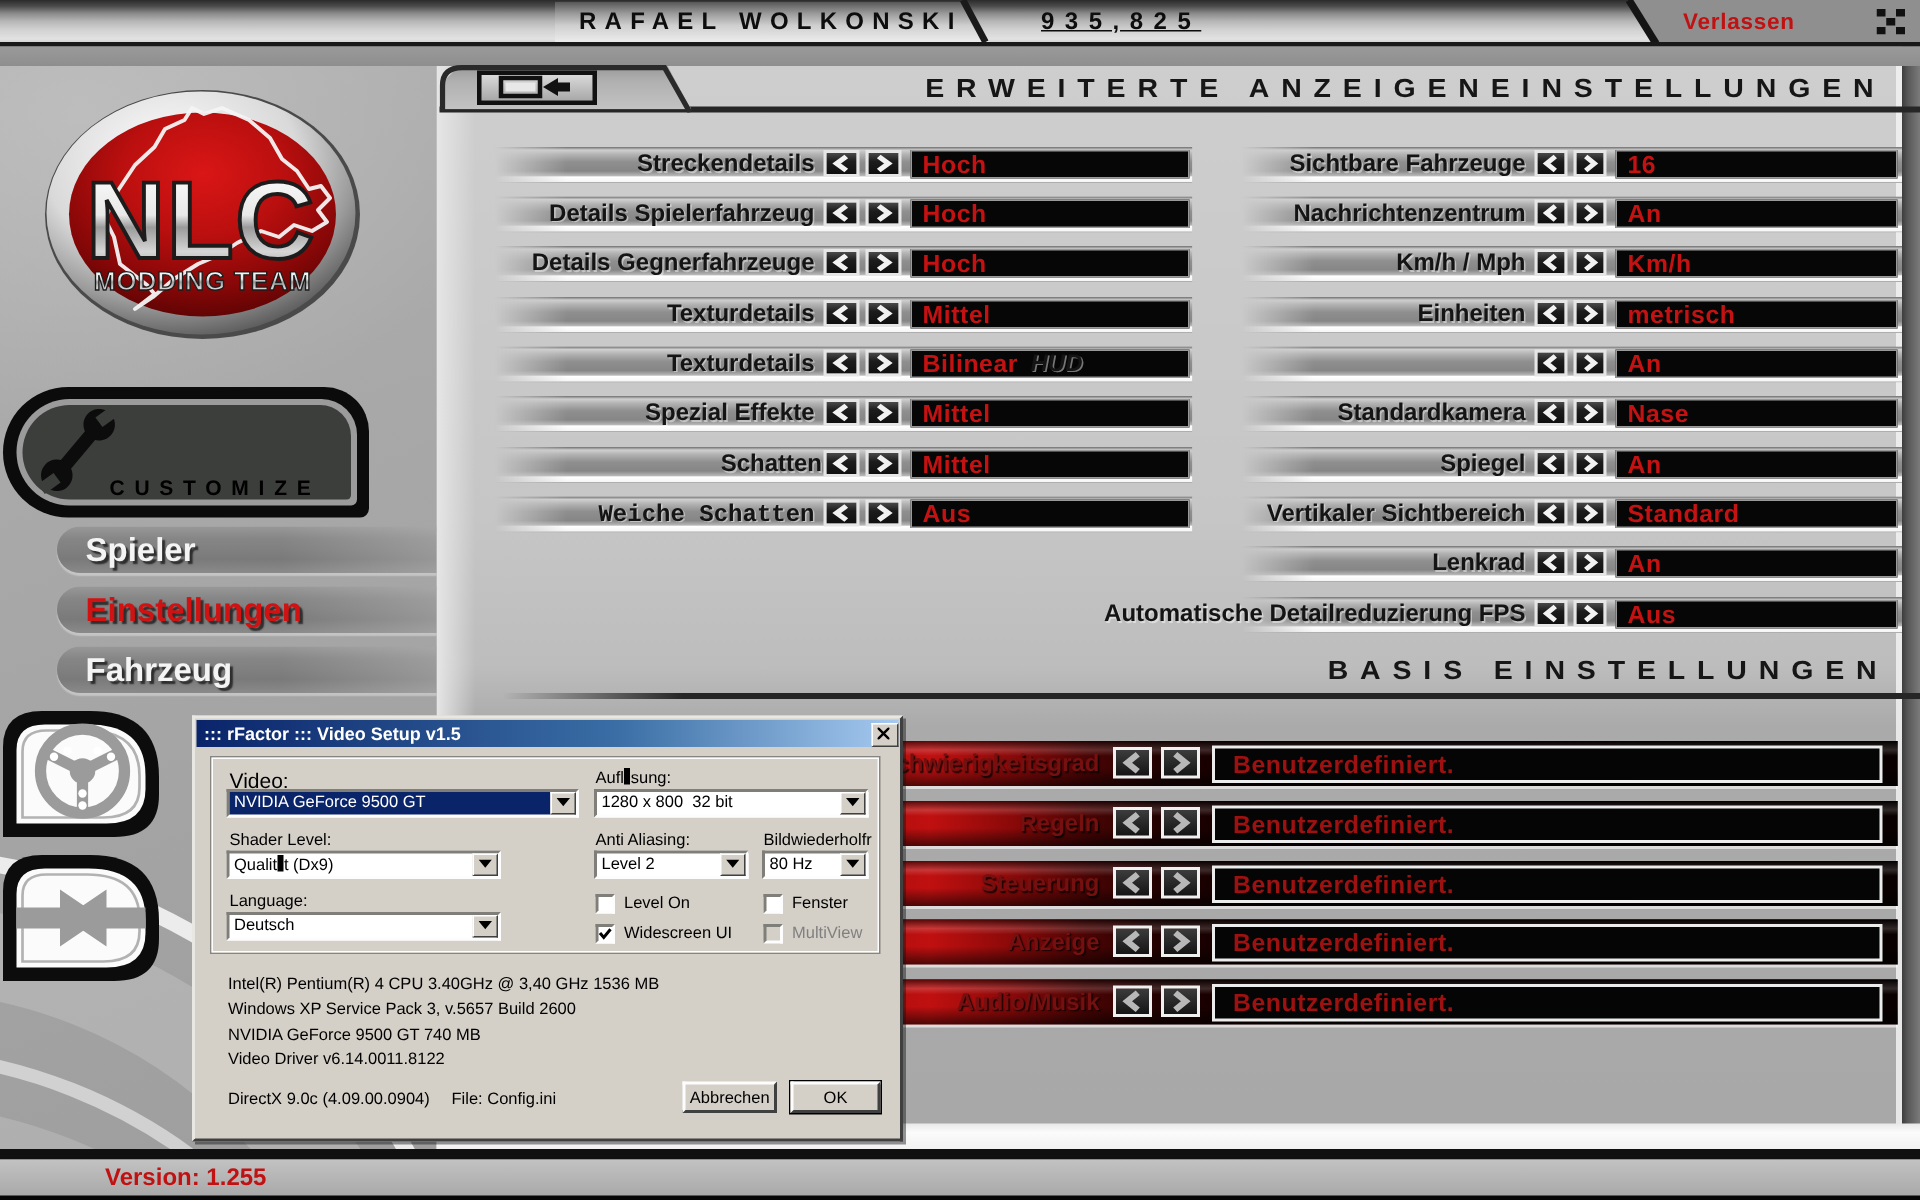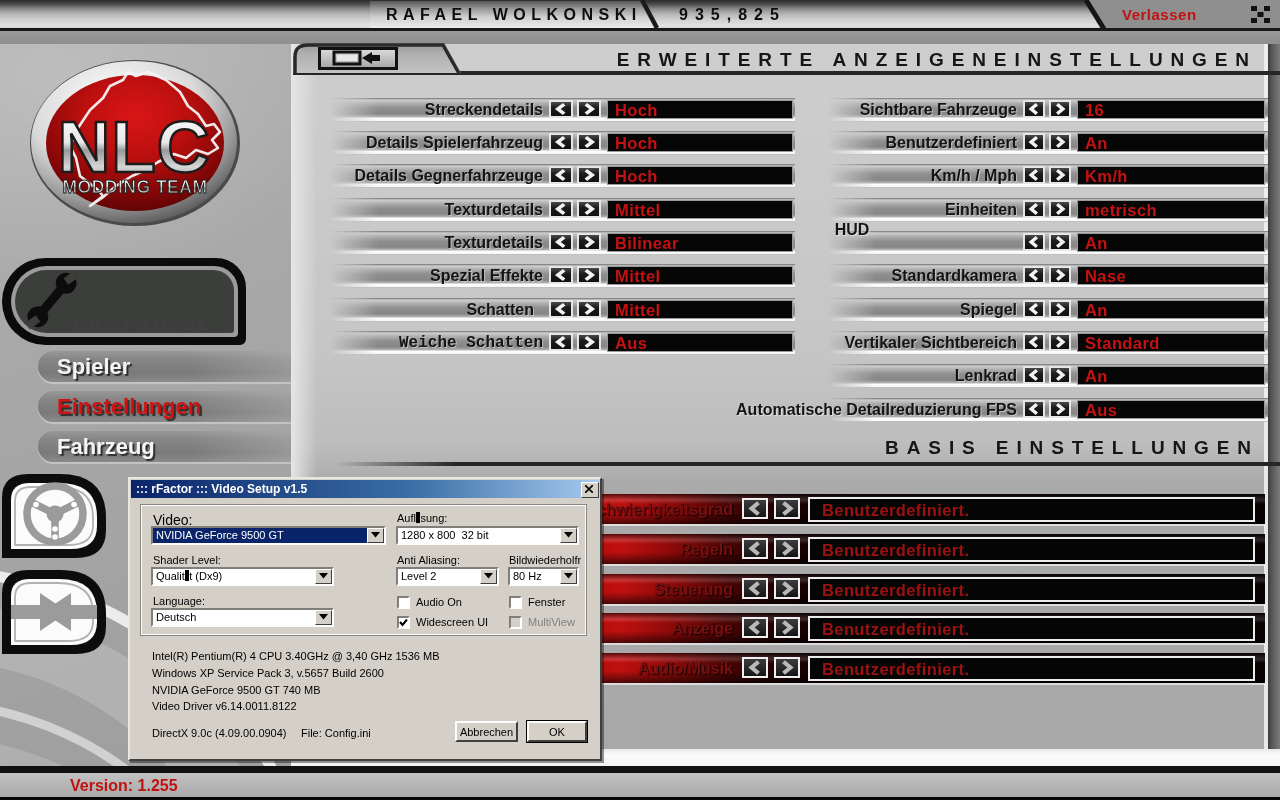--- a/index.html
+++ b/index.html
@@ -25,21 +25,21 @@
 <div class="r" style="left:0;top:0;width:1112px;height:29px;background:linear-gradient(180deg,#2b2b2b 0,#4a4a4a 4px,#8b8b8b 9px,#b5b5b5 14px,#d2d2d2 20px,#e2e2e2 26px,#cfcfcf 29px);clip-path:polygon(0 0,1086px 0,1104px 29px,0 29px);"></div>
 <svg class="r" style="left:1075px;top:0;" width="45" height="29" viewBox="0 0 45 29">
     <path d="M11 0 L29 29" stroke="#151515" stroke-width="5"></path>
   </svg>
 <div class="r" style="left:0;top:28px;width:1280px;height:3px;background:#191919;"></div>
 <div class="r" style="left:370px;top:1px;width:290px;height:27px;background:linear-gradient(180deg,#555 0,#9a9a9a 8px,#cfcfcf 16px,#ececec 27px);clip-path:polygon(0 0,272px 0,290px 27px,0 27px);"></div>
 <svg class="r" style="left:630px;top:0;" width="40" height="28" viewBox="0 0 40 28">
     <path d="M12 0 L27 28" stroke="#1a1a1a" stroke-width="4.5"></path>
   </svg>
 <div class="r" style="left:386px;top:6px;font-size:16px;font-weight:bold;letter-spacing:5.5px;color:#0d0d0d;">RAFAEL WOLKONSKI</div>
-<div class="r" style="left:679px;top:6px;font-size:16px;font-weight:bold;letter-spacing:7px;color:#0d0d0d;">935,825</div>
+<div class="r" style="left:694px;top:6px;font-size:16px;font-weight:bold;letter-spacing:7px;color:#0d0d0d;text-decoration:underline;">935,825</div>
 <div class="r" style="left:1122px;top:6px;font-size:15px;font-weight:bold;color:#c01212;letter-spacing:.5px;">Verlassen</div>
 <svg class="r" style="left:1251px;top:6px;" width="20" height="17" viewBox="0 0 20 17">
     <rect x="0" y="0" width="6" height="5" fill="#111"></rect>
     <rect x="13" y="0" width="6" height="5" fill="#111"></rect>
     <rect x="6.5" y="6" width="6" height="5" fill="#111"></rect>
     <rect x="0" y="12" width="6" height="5" fill="#111"></rect>
     <rect x="13" y="12" width="6" height="5" fill="#111"></rect>
   </svg>
 <div class="r" style="left:0;top:31px;width:1280px;height:13px;background:linear-gradient(180deg,#9a9a9a,#8e8e8e);"></div>
 <svg class="r" style="left:28px;top:58px;" width="214" height="170" viewBox="0 0 214 170">
@@ -67,21 +67,21 @@
 <ellipse cx="107" cy="85" rx="105" ry="83" fill="#4a4a4a"></ellipse>
 <ellipse cx="106" cy="84" rx="103" ry="81" fill="url(#rim)"></ellipse>
 <ellipse cx="107" cy="85" rx="89" ry="68" fill="url(#red)"></ellipse>
 <path d="M62 148 L75 138 L70 132 L52 118 L48 100 L42 88 L50 70 L62 52 L75 40 L82 28 L95 22 L100 14 L108 18 L120 14 L138 22 L152 34 L160 48 L170 56 L178 68 L186 66 L192 74 L184 82 L190 90 L180 96 L168 92 L158 100 L146 96 L130 104 L118 112 L104 118 L88 128 L74 140 Z" fill="none" stroke="#f4f4f4" stroke-width="2.6" stroke-linejoin="round" opacity=".95"></path>
 <text x="106" y="114" font-family="Liberation Sans,sans-serif" font-size="73" font-weight="bold" text-anchor="middle" fill="url(#chrome)" stroke="#1c1c1c" stroke-width="2.6" letter-spacing="1">NLC</text>
 <text x="107" y="135" font-family="Liberation Sans,sans-serif" font-size="17.5" font-weight="bold" text-anchor="middle" fill="url(#chrome)" stroke="#1c1c1c" stroke-width=".9" letter-spacing=".5">MODDING TEAM</text>
 </svg>
 <div class="r" style="left:2px;top:258px;width:244px;height:87px;background:#0b0b0b;border-radius:44px 30px 6px 44px;"></div>
 <div class="r" style="left:11px;top:266px;width:227px;height:71px;background:#9b9b9b;border-radius:36px 24px 4px 36px;"></div>
 <div class="r" style="left:15px;top:270px;width:219px;height:63px;background:#3c3e3b;border-radius:32px 21px 3px 32px;"></div>
-<div class="r" style="left:73px;top:317px;font-size:14px;font-weight:bold;letter-spacing:6.5px;color:#404040;">CUSTOMIZE</div>
+<div class="r" style="left:73px;top:317px;font-size:14px;font-weight:bold;letter-spacing:6.5px;color:#000000;">CUSTOMIZE</div>
 <svg class="r" style="left:14px;top:268px;" width="76" height="64" viewBox="0 0 76 64">
 <g transform="rotate(40 38 32)">
 <rect x="33.5" y="12" width="9" height="40" fill="#0c0c0c"></rect>
 <circle cx="38" cy="10" r="10.5" fill="#0c0c0c"></circle>
 <rect x="34" y="-4" width="8" height="13" fill="#3c3e3b" transform="rotate(14 38 4)"></rect>
 <circle cx="38" cy="54" r="10.5" fill="#0c0c0c"></circle>
 <rect x="34" y="55" width="8" height="13" fill="#3c3e3b" transform="rotate(14 38 60)"></rect>
 </g>
   </svg>
 <div class="r" style="left:38px;top:351px;width:253px;height:31px;border-radius:16px 0 0 16px;background:linear-gradient(90deg,rgba(190,190,190,0) 0,rgba(190,190,190,0) 150px,rgba(186,186,186,.45) 253px),linear-gradient(180deg,#989898 0,#868686 8px,#7a7a7a 22px,#8a8a8a 31px);box-shadow:0 2px 1px rgba(255,255,255,.35);"></div>
@@ -213,21 +213,21 @@
     </svg>
   </div>
 <div class="r" style="left:577px;top:266.25px;width:24px;height:18px;border:2px solid #e6e6e6;background:linear-gradient(180deg,#4a4a4a,#1c1c1c 40%,#101010);box-sizing:border-box;">
     <svg width="20" height="14" viewBox="0 0 22 18" preserveAspectRatio="none" style="display:block">
       <polyline points="7.5,3 14.5,9 7.5,15" fill="none" stroke="#f2f2f2" stroke-width="4.2"></polyline>
     </svg>
   </div>
 <div class="r" style="left:607px;top:266.25px;width:186px;height:19px;background:#060606;border:1px solid #9a9a9a;box-sizing:border-box;"></div>
 <div class="r val" style="left:615px;top:267.25px;">Mittel</div>
 <div class="r" style="left:330px;top:297.58px;width:465px;height:24px;background:linear-gradient(180deg,#6f6f6f 0,#cfcfcf 2px,#b2b2b2 5px,#8f8f8f 10px,#868686 16px,#b5b5b5 19px,#ffffff 20px,#f6f6f6 23px,#8a8a8a 24px);-webkit-mask-image:linear-gradient(90deg,transparent 0,#000 48px);mask-image:linear-gradient(90deg,transparent 0,#000 48px);"></div>
-<div class="r lab" style="left:204px;top:300.58px;width:330px;text-align:right;">Schatten</div>
+<div class="r lab" style="left:218px;top:300.58px;width:330px;text-align:right;">Schatten</div>
 <div class="r" style="left:549px;top:299.58px;width:24px;height:18px;border:2px solid #e6e6e6;background:linear-gradient(180deg,#4a4a4a,#1c1c1c 40%,#101010);box-sizing:border-box;">
     <svg width="20" height="14" viewBox="0 0 22 18" preserveAspectRatio="none" style="display:block">
       <polyline points="14.5,3 7.5,9 14.5,15" fill="none" stroke="#f2f2f2" stroke-width="4.2"></polyline>
     </svg>
   </div>
 <div class="r" style="left:577px;top:299.58px;width:24px;height:18px;border:2px solid #e6e6e6;background:linear-gradient(180deg,#4a4a4a,#1c1c1c 40%,#101010);box-sizing:border-box;">
     <svg width="20" height="14" viewBox="0 0 22 18" preserveAspectRatio="none" style="display:block">
       <polyline points="7.5,3 14.5,9 7.5,15" fill="none" stroke="#f2f2f2" stroke-width="4.2"></polyline>
     </svg>
   </div>
@@ -255,21 +255,21 @@
     </svg>
   </div>
 <div class="r" style="left:1049px;top:99.6px;width:22px;height:18px;border:2px solid #e6e6e6;background:linear-gradient(180deg,#4a4a4a,#1c1c1c 40%,#101010);box-sizing:border-box;">
     <svg width="18" height="14" viewBox="0 0 22 18" preserveAspectRatio="none" style="display:block">
       <polyline points="7.5,3 14.5,9 7.5,15" fill="none" stroke="#f2f2f2" stroke-width="4.2"></polyline>
     </svg>
   </div>
 <div class="r" style="left:1077px;top:99.6px;width:188px;height:19px;background:#060606;border:1px solid #9a9a9a;box-sizing:border-box;"></div>
 <div class="r val" style="left:1085px;top:100.6px;">16</div>
 <div class="r" style="left:828px;top:130.93px;width:440px;height:24px;background:linear-gradient(180deg,#6f6f6f 0,#cfcfcf 2px,#b2b2b2 5px,#8f8f8f 10px,#868686 16px,#b5b5b5 19px,#ffffff 20px,#f6f6f6 23px,#8a8a8a 24px);-webkit-mask-image:linear-gradient(90deg,transparent 0,#000 48px);mask-image:linear-gradient(90deg,transparent 0,#000 48px);"></div>
-<div class="r lab" style="left:687px;top:133.93px;width:330px;text-align:right;">Benutzerdefiniert</div>
+<div class="r lab" style="left:687px;top:133.93px;width:330px;text-align:right;">Nachrichtenzentrum</div>
 <div class="r" style="left:1023px;top:132.93px;width:22px;height:18px;border:2px solid #e6e6e6;background:linear-gradient(180deg,#4a4a4a,#1c1c1c 40%,#101010);box-sizing:border-box;">
     <svg width="18" height="14" viewBox="0 0 22 18" preserveAspectRatio="none" style="display:block">
       <polyline points="14.5,3 7.5,9 14.5,15" fill="none" stroke="#f2f2f2" stroke-width="4.2"></polyline>
     </svg>
   </div>
 <div class="r" style="left:1049px;top:132.93px;width:22px;height:18px;border:2px solid #e6e6e6;background:linear-gradient(180deg,#4a4a4a,#1c1c1c 40%,#101010);box-sizing:border-box;">
     <svg width="18" height="14" viewBox="0 0 22 18" preserveAspectRatio="none" style="display:block">
       <polyline points="7.5,3 14.5,9 7.5,15" fill="none" stroke="#f2f2f2" stroke-width="4.2"></polyline>
     </svg>
   </div>
@@ -297,21 +297,21 @@
     </svg>
   </div>
 <div class="r" style="left:1049px;top:199.58999999999997px;width:22px;height:18px;border:2px solid #e6e6e6;background:linear-gradient(180deg,#4a4a4a,#1c1c1c 40%,#101010);box-sizing:border-box;">
     <svg width="18" height="14" viewBox="0 0 22 18" preserveAspectRatio="none" style="display:block">
       <polyline points="7.5,3 14.5,9 7.5,15" fill="none" stroke="#f2f2f2" stroke-width="4.2"></polyline>
     </svg>
   </div>
 <div class="r" style="left:1077px;top:199.58999999999997px;width:188px;height:19px;background:#060606;border:1px solid #9a9a9a;box-sizing:border-box;"></div>
 <div class="r val" style="left:1085px;top:200.58999999999997px;">metrisch</div>
 <div class="r" style="left:828px;top:230.92px;width:440px;height:24px;background:linear-gradient(180deg,#6f6f6f 0,#cfcfcf 2px,#b2b2b2 5px,#8f8f8f 10px,#868686 16px,#b5b5b5 19px,#ffffff 20px,#f6f6f6 23px,#8a8a8a 24px);-webkit-mask-image:linear-gradient(90deg,transparent 0,#000 48px);mask-image:linear-gradient(90deg,transparent 0,#000 48px);"></div>
-<div class="r lab" style="left:687px;top:221px;width:330px;text-align:center;">HUD</div>
+<div class="r lab" style="left:687px;top:234px;width:330px;text-align:left;font-style:italic;">HUD</div>
 <div class="r" style="left:1023px;top:232.92px;width:22px;height:18px;border:2px solid #e6e6e6;background:linear-gradient(180deg,#4a4a4a,#1c1c1c 40%,#101010);box-sizing:border-box;">
     <svg width="18" height="14" viewBox="0 0 22 18" preserveAspectRatio="none" style="display:block">
       <polyline points="14.5,3 7.5,9 14.5,15" fill="none" stroke="#f2f2f2" stroke-width="4.2"></polyline>
     </svg>
   </div>
 <div class="r" style="left:1049px;top:232.92px;width:22px;height:18px;border:2px solid #e6e6e6;background:linear-gradient(180deg,#4a4a4a,#1c1c1c 40%,#101010);box-sizing:border-box;">
     <svg width="18" height="14" viewBox="0 0 22 18" preserveAspectRatio="none" style="display:block">
       <polyline points="7.5,3 14.5,9 7.5,15" fill="none" stroke="#f2f2f2" stroke-width="4.2"></polyline>
     </svg>
   </div>
@@ -522,21 +522,21 @@
     <path d="M0 0 L9 0 L4.5 5.5 Z" fill="#000"></path>
   </svg>
 <div class="r" style="left:153px;top:595px;font-size:11px;color:#000;white-space:nowrap;">Language:</div>
 <div class="r" style="left:151px;top:608px;width:183px;height:19px;box-sizing:border-box;border-top:2px solid #807e78;border-left:2px solid #807e78;border-right:2px solid #fdfdfd;border-bottom:2px solid #fdfdfd;background:#fff;"></div>
 <div class="r" style="left:156px;top:611px;font-size:11px;color:#000;white-space:nowrap;">Deutsch</div>
 <div class="r" style="left:315px;top:610px;width:17px;height:15px;background:#d4d0c8;border-top:1px solid #fff;border-left:1px solid #fff;border-right:1px solid #404040;border-bottom:1px solid #404040;box-sizing:border-box;"></div>
 <svg class="r" style="left:319px;top:614px;" width="9" height="6" viewBox="0 0 9 6">
     <path d="M0 0 L9 0 L4.5 5.5 Z" fill="#000"></path>
   </svg>
 <div class="r" style="left:397px;top:596px;width:13px;height:13px;box-sizing:border-box;border-top:2px solid #807e78;border-left:2px solid #807e78;border-right:2px solid #fdfdfd;border-bottom:2px solid #fdfdfd;background:#fff;"></div>
-<div class="r" style="left:416px;top:596px;font-size:11px;color:#000;white-space:nowrap;">Audio On</div>
+<div class="r" style="left:416px;top:596px;font-size:11px;color:#000;white-space:nowrap;">Level On</div>
 <div class="r" style="left:509px;top:596px;width:13px;height:13px;box-sizing:border-box;border-top:2px solid #807e78;border-left:2px solid #807e78;border-right:2px solid #fdfdfd;border-bottom:2px solid #fdfdfd;background:#fff;"></div>
 <div class="r" style="left:528px;top:596px;font-size:11px;color:#000;white-space:nowrap;">Fenster</div>
 <div class="r" style="left:397px;top:616px;width:13px;height:13px;box-sizing:border-box;border-top:2px solid #807e78;border-left:2px solid #807e78;border-right:2px solid #fdfdfd;border-bottom:2px solid #fdfdfd;background:#fff;"></div>
 <svg class="r" style="left:399px;top:618px;" width="9" height="9" viewBox="0 0 9 9">
     <path d="M1 4 L3.5 7 L8 1.5" fill="none" stroke="#000" stroke-width="2"></path>
   </svg>
 <div class="r" style="left:416px;top:616px;font-size:11px;color:#000;white-space:nowrap;">Widescreen UI</div>
 <div class="r" style="left:509px;top:616px;width:13px;height:13px;box-sizing:border-box;border-top:2px solid #807e78;border-left:2px solid #807e78;border-right:2px solid #fdfdfd;border-bottom:2px solid #fdfdfd;background:#d4d0c8;"></div>
 <div class="r" style="left:528px;top:616px;font-size:11px;color:#808080;white-space:nowrap;">MultiView</div>
 <div class="r" style="left:152px;top:650px;font-size:11px;color:#000;white-space:nowrap;">Intel(R) Pentium(R) 4 CPU 3.40GHz @ 3,40 GHz 1536 MB</div>

